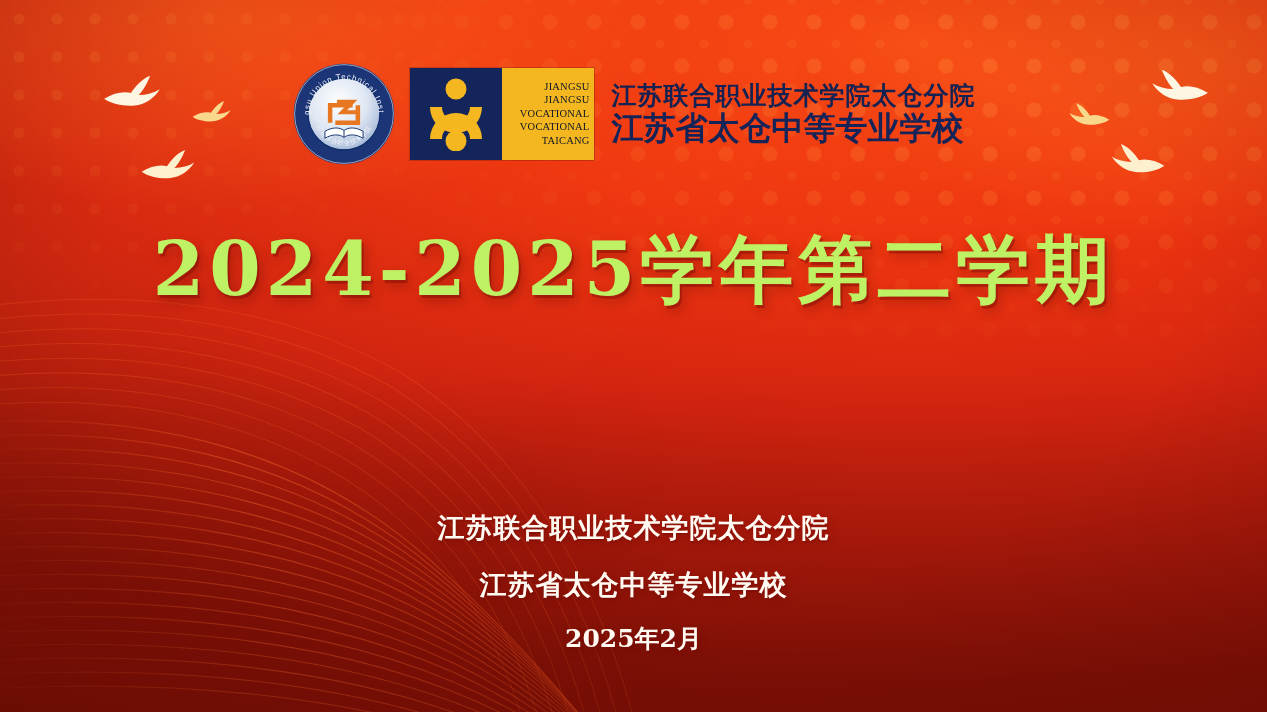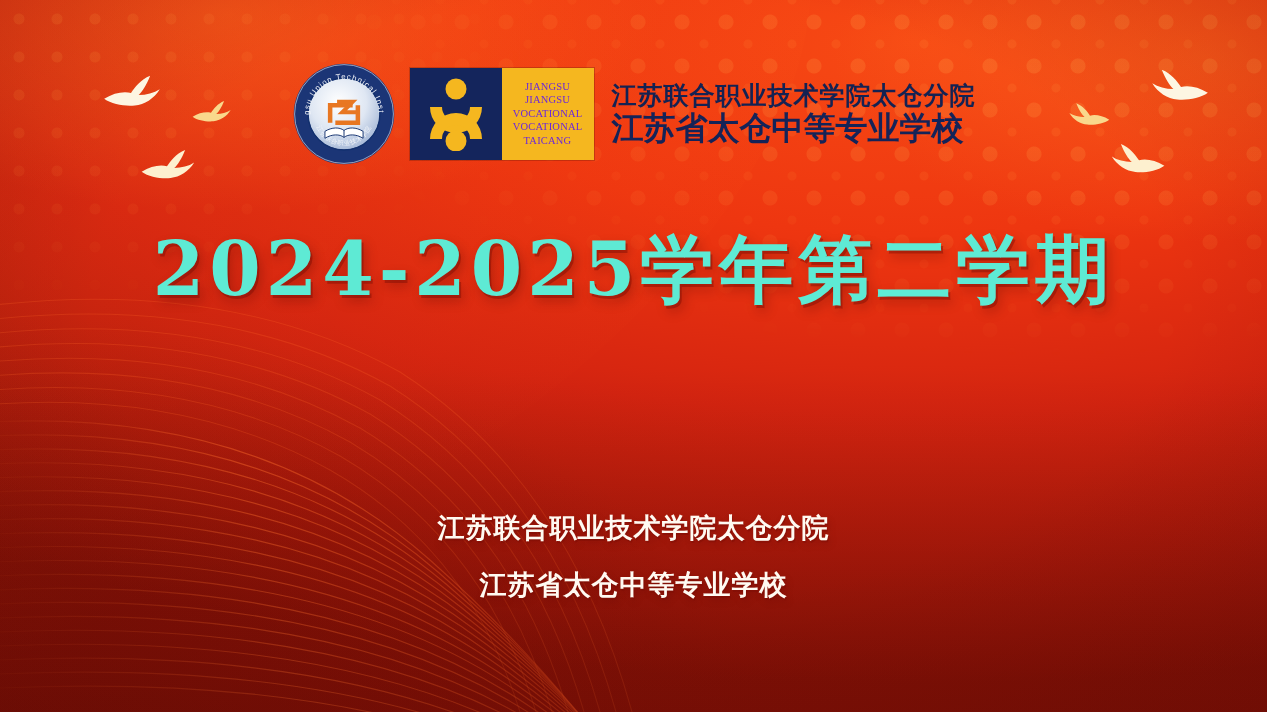--- a/index.html
+++ b/index.html
@@ -113,24 +113,24 @@
   .school-mark .mark-left {
     width: 92px;
     background: #14255c;
     display: flex;
     align-items: center;
     justify-content: center;
   }
   .school-mark .mark-right {
     width: 92px;
     background: #f5b71f;
-    color: #6d28d9;
+    color: #0f172a;
     display: flex;
     flex-direction: column;
-    align-items: center;
+    align-items: flex-end;
     justify-content: center;
     gap: 1px;
     padding: 0 4px;
     box-sizing: border-box;
   }
   .mark-right span {
     font-family: "Liberation Serif", "DejaVu Serif", serif;
     font-size: 10.5px;
     line-height: 1.18;
     letter-spacing: .2px;
@@ -168,21 +168,21 @@
     left: 0;
     right: 0;
     top: 222px;
     text-align: center;
   }
   .title-line {
     font-family: "DejaVu Serif", "Liberation Serif", serif;
     font-weight: 700;
     font-size: 74px;
     line-height: 1.28;
-    color: #5eead4;
+    color: #bef264;
     letter-spacing: 5px;
     white-space: nowrap;
     text-shadow:
       2px 3px 0 rgba(120,12,5,.42),
       4px 6px 12px rgba(90,8,3,.32);
   }
 
   
   .footer-block {
     position: absolute;
@@ -348,15 +348,16 @@
     </div>
   </div>
 
   <div class="title-block">
     <div class="title-line">2024-2025学年第二学期</div>
   </div>
 
   <div class="footer-block">
     <div class="footer-line">江苏联合职业技术学院太仓分院</div>
     <div class="footer-line">江苏省太仓中等专业学校</div>
+    <div class="footer-line date">2025年2月</div>
   </div>
 
 </div>
 
 </body></html>

